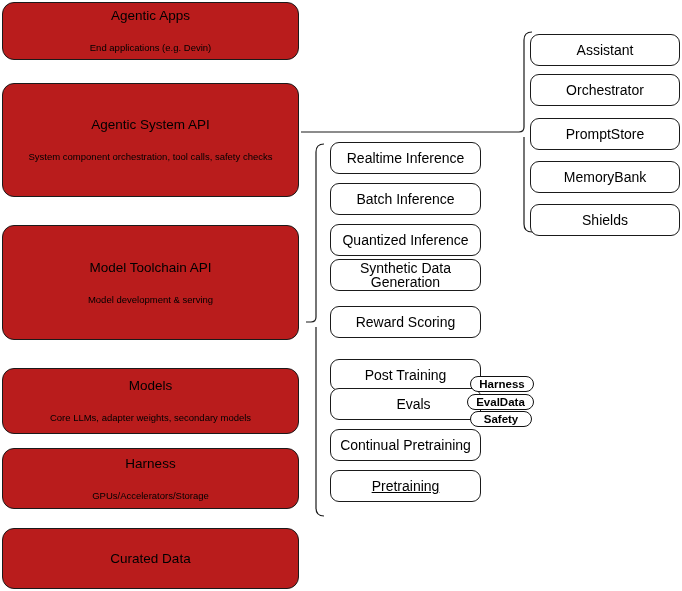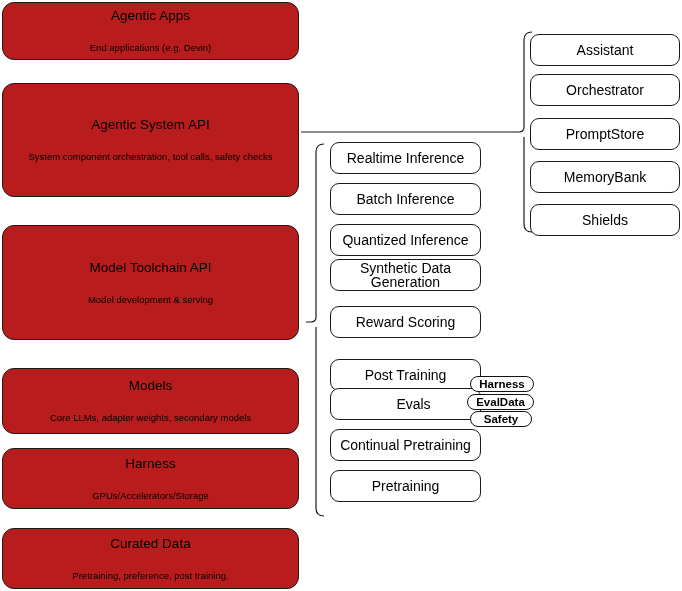--- a/index.html
+++ b/index.html
@@ -122,21 +122,20 @@
     <div class="layer-sub">Core LLMs, adapter weights, secondary models</div>
   </div>
 
   <div class="layer-box" style="left:2px; top:448px; width:297px; height:61px;">
     <div class="layer-title">Harness</div>
     <div class="layer-sub">GPUs/Accelerators/Storage</div>
   </div>
 
   <div class="layer-box" style="left:2px; top:528px; width:297px; height:61px;">
     <div class="layer-title">Curated Data</div>
-    <div class="layer-sub">Pretraining, preference, post training.</div>
   </div>
 
   <div class="cap-box" style="left:330px; top:142px; width:151px; height:32px;">
     <span>Realtime Inference</span>
   </div>
   <div class="cap-box" style="left:330px; top:183px; width:151px; height:32px;">
     <span>Batch Inference</span>
   </div>
   <div class="cap-box" style="left:330px; top:224px; width:151px; height:32px;">
     <span>Quantized Inference</span>
@@ -149,21 +148,21 @@
   </div>
   <div class="cap-box" style="left:330px; top:347px; width:151px; height:32px;margin-top:12px;">
     <span>Post Training</span>
   </div>
   <div class="cap-box" style="left:330px; top:388px; width:151px; height:32px;padding-left:16px;">
     <span>Evals</span>
   </div>
   <div class="cap-box" style="left:330px; top:429px; width:151px; height:32px;">
     <span>Continual Pretraining</span>
   </div>
-  <div class="cap-box" style="left:330px; top:470px; width:151px; height:32px;">
+  <div class="cap-box" style="left:330px; top:470px; width:151px; height:32px;text-decoration:underline;">
     <span>Pretraining</span>
   </div>
 
   <div class="pill" style="left:470px; top:376px; width:64px; height:16px;">
     <span>Harness</span>
   </div>
   <div class="pill" style="left:467px; top:394px; width:67px; height:16px;">
     <span>EvalData</span>
   </div>
   <div class="pill" style="left:470px; top:411px; width:62px; height:16px;">

